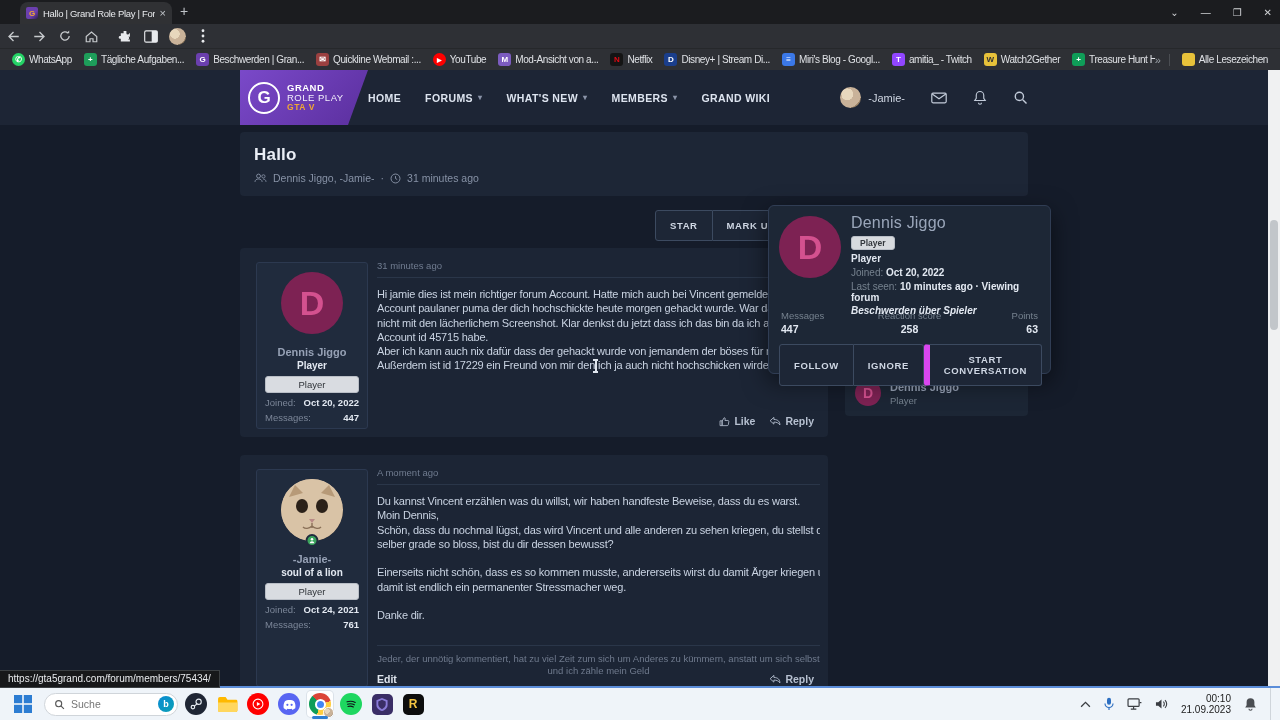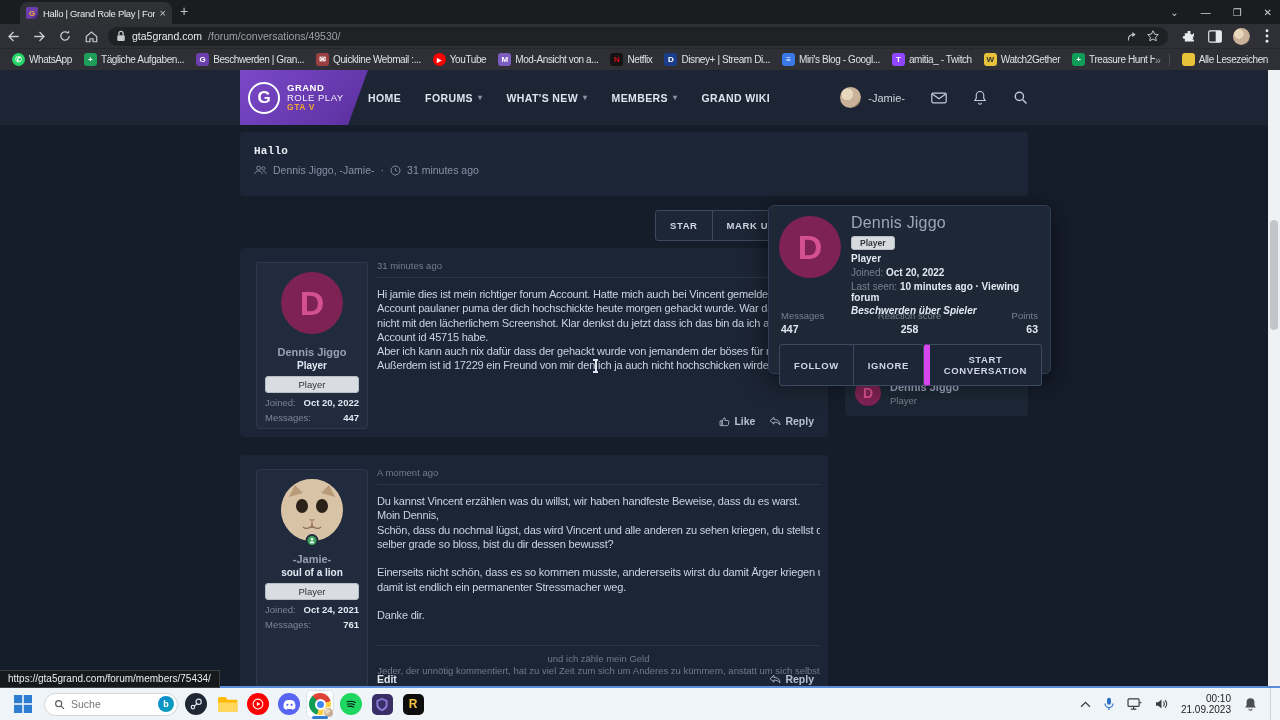--- a/index.html
+++ b/index.html
@@ -48,21 +48,21 @@
   #fnav { position:absolute; left:368px; top:0; height:55px; display:flex; align-items:center; gap:24px; }
   .nav-item { display:flex; align-items:center; gap:5px; color:#dde4ef; font-size:10.5px; font-weight:bold; letter-spacing:.4px; }
   .nav-item .caret { color:#8a93a8; font-size:8px; }
   #fuser { position:absolute; right:252px; top:0; height:55px; display:flex; align-items:center; gap:26px; }
   #fuser .me { display:flex; align-items:center; gap:7px; }
   .cat-ava { border-radius:50%; background:radial-gradient(circle at 35% 35%, #e7d7bd 0 30%, #c9b299 31% 70%, #9a8265 71%); }
   #fuser .uname { color:#cfd6e2; font-size:11px; }
   #fuser .hic { color:#c3ccda; }
 
   #thread-card { position:absolute; left:240px; top:62px; width:788px; height:64px; background:#1d2636; border-radius:4px; padding:13px 14px; }
-  #thread-card .title { color:#e9edf5; font-size:11px; font-weight:600; letter-spacing:.2px;font-family:Liberation Mono, monospace; }
+  #thread-card .title { color:#e9edf5; font-size:17px; font-weight:600; letter-spacing:.2px; }
   #thread-card .meta { margin-top:7px; display:flex; align-items:center; gap:6px; color:#8792a6; font-size:10.5px; }
 
   #thread-toolbar { position:absolute; left:655px; top:140px; display:flex; }
   .seg-btn { border:1px solid #3c4a60; background:#1d2636; color:#cfd7e4; font-size:9.5px; font-weight:bold; letter-spacing:.6px; padding:9px 14px; font-family:inherit; }
   .seg-btn.first { border-radius:3px 0 0 3px; }
   .seg-btn.last { border-radius:0 3px 3px 0; border-left:none; }
 
   .post { position:absolute; left:240px; width:588px; background:#1c2535; border-radius:4px; }
   #post1 { top:178px; height:189px; }
   #post2 { top:385px; height:240px; }
@@ -176,42 +176,20 @@
       <svg class="ic" width="14" height="14" viewBox="0 0 20 20">
           <path d="M16 10a6 6 0 1 1-1.8-4.3" stroke="currentColor" stroke-width="1.8" fill="none"></path>
           <path d="M16 2v4h-4z" fill="currentColor"></path>
         </svg>
     </span>
     <span class="tb-ic">
       <svg class="ic" width="15" height="15" viewBox="0 0 20 20">
           <path d="M3 10l7-6 7 6v7h-5v-4H8v4H3z" stroke="currentColor" stroke-width="1.6" fill="none"></path>
         </svg>
     </span>
-    <div id="omnibox">
-      <span style="color:#c7cacd;">
-        <svg class="ic" width="10" height="12" viewBox="0 0 12 14">
-            <rect x="1.5" y="6" width="9" height="7" rx="1.5" fill="currentColor"></rect>
-            <path d="M3.5 6V4a2.5 2.5 0 0 1 5 0v2" stroke="currentColor" stroke-width="1.5" fill="none"></path>
-          </svg>
-      </span>
-      <span class="u-domain">gta5grand.com</span>
-        <span class="u-path">/forum/conversations/49530/</span>
-      <span class="spacer"></span>
-      <span style="color:#c7cacd;">
-        <svg class="ic" width="14" height="13" viewBox="0 0 20 20">
-            <path d="M3 16v-2c0-4 3-7 9-7" stroke="currentColor" stroke-width="1.6" fill="none"></path>
-            <path d="M9 3l5 4-5 4z" fill="currentColor"></path>
-          </svg>
-      </span>
-      <span style="color:#c7cacd;">
-        <svg class="ic" width="14" height="14" viewBox="0 0 20 20">
-            <path d="M10 2.5l2.3 4.8 5.2.7-3.8 3.6.9 5.2L10 14.3l-4.6 2.5.9-5.2L2.5 8l5.2-.7z" stroke="currentColor" stroke-width="1.4" fill="none"></path>
-          </svg>
-      </span>
-    </div>
     <span class="tb-ic" style="margin-left:8px;">
       <svg class="ic" width="14" height="14" viewBox="0 0 20 20">
           <path d="M8 3h4v3a2 2 0 1 0 4 0h1v5h-3a2 2 0 1 1 0 4h3v3H4v-4H3a2 2 0 1 1 0-4h1V6h4z" fill="#e8eaed"></path>
         </svg>
     </span>
     <span class="tb-ic">
       <svg class="ic" width="14" height="13" viewBox="0 0 20 18">
           <rect x="1" y="1" width="18" height="16" rx="2" stroke="#e8eaed" stroke-width="1.6" fill="none"></rect>
           <rect x="11" y="1" width="8" height="16" fill="#e8eaed"></rect>
         </svg>
@@ -455,22 +433,22 @@
           <div class="post-line">Moin Dennis,</div>
           <div class="post-line">Schön, dass du nochmal lügst, das wird Vincent und alle anderen zu sehen kriegen, du stellst dich</div>
           <div class="post-line">selber grade so bloss, bist du dir dessen bewusst?</div>
           <div class="post-line"></div>
           <div class="post-line">Einerseits nicht schön, dass es so kommen musste, andererseits wirst du damit Ärger kriegen und</div>
           <div class="post-line">damit ist endlich ein permanenter Stressmacher weg.</div>
           <div class="post-line"></div>
           <div class="post-line">Danke dir.</div>
         </div>
         <div class="p-sig">
+          <div class="sig-line">Jeder, der unnötig kommentiert, hat zu viel Zeit zum sich um Anderes zu kümmern, anstatt um sich selbst</div>
           <div class="sig-line">und ich zähle mein Geld</div>
-          <div class="sig-line">Jeder, der unnötig kommentiert, hat zu viel Zeit zum sich um Anderes zu kümmern, anstatt um sich selbst</div>
         </div>
         <span class="p-edit">Edit</span>
         <div class="p-actions">
           <span class="p-act">
             <svg class="ic" width="12" height="11" viewBox="0 0 16 14">
                 <path d="M6.5 1.5L1.5 6l5 4.5V7.8c3.5 0 6 .8 8 3.7 0-4-2-7-8-7.3z" stroke="currentColor" stroke-width="1.2" fill="none"></path>
               </svg>
             <span>Reply</span>
           </span>
         </div>

